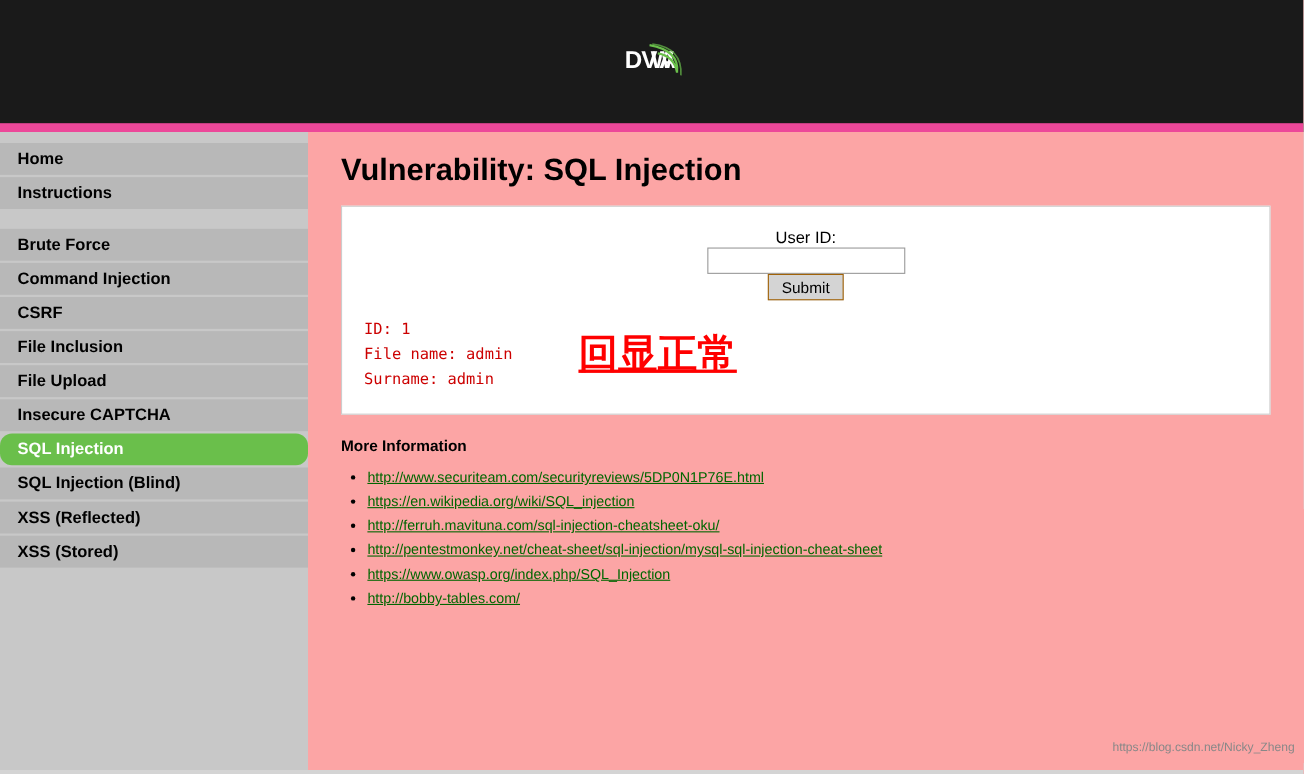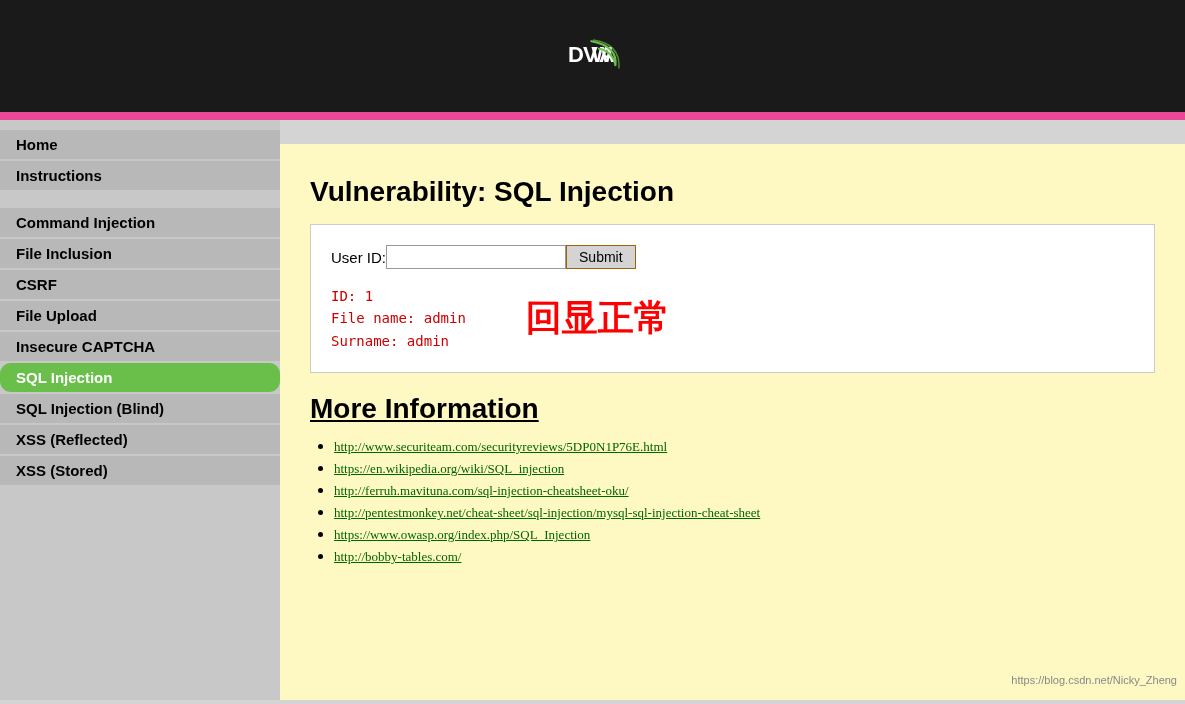--- a/index.html
+++ b/index.html
@@ -54,23 +54,22 @@
       color: white;
       border-radius: 11px;
     }
     .sidebar-divider {
       height: 10px;
     }
 
     
     #main {
       flex: 1;
-      background: #fef9c3;
-      padding: 32px 30px;
-      margin-top: 24px;
+      background: #fca5a5;
+      padding: 19px 30px;
     }
 
     .page-title {
       font-size: 28px;
       font-weight: bold;
       color: #000;
       margin-bottom: 16px;
     }
 
     
@@ -78,20 +77,21 @@
       background: white;
       border: 1px solid #ccc;
       padding: 20px;
       margin-bottom: 20px;
     }
     .form-row {
       display: flex;
       align-items: center;
       gap: 0;
       margin-bottom: 16px;
+      flex-direction: column;
     }
     .form-label {
       font-size: 15px;
       color: #000;
     }
     .form-input {
       width: 180px;
       height: 24px;
       border: 1px solid #999;
       padding: 2px 4px;
@@ -112,47 +112,47 @@
       font-size: 14px;
       line-height: 1.6;
     }
 
     .annotation-text {
       color: #ff0000;
       font-size: 36px;
       font-weight: bold;
       margin-left: 60px;
       font-family: serif;
+      text-decoration: underline;
     }
 
     .result-row {
       display: flex;
       align-items: center;
     }
 
     
     .section-title {
-      font-size: 28px;
+      font-size: 14px;
       font-weight: bold;
       color: #000;
       margin-bottom: 12px;
-      text-decoration: underline;
     }
     .links-list {
       list-style: disc;
       padding-left: 24px;
     }
     .links-list li {
       margin-bottom: 4px;
     }
     .links-list a {
       color: #006600;
       font-size: 13px;
       text-decoration: underline;
-      font-family: Liberation Serif, serif;
+      font-family: Liberation Sans, sans-serif;
     }
 
     
     .watermark {
       position: fixed;
       bottom: 18px;
       right: 8px;
       color: #888;
       font-size: 11px;
     }
@@ -175,23 +175,24 @@
 
 <div id="layout">
 
   <nav id="sidebar">
     <div class="sidebar-group">
       <a class="sidebar-item">Home</a>
       <a class="sidebar-item">Instructions</a>
     </div>
     <div class="sidebar-divider"></div>
     <div class="sidebar-group">
+      <a class="sidebar-item">Brute Force</a>
       <a class="sidebar-item">Command Injection</a>
+      <a class="sidebar-item">CSRF</a>
       <a class="sidebar-item">File Inclusion</a>
-      <a class="sidebar-item">CSRF</a>
       <a class="sidebar-item">File Upload</a>
       <a class="sidebar-item">Insecure CAPTCHA</a>
       <a class="sidebar-item active">SQL Injection</a>
       <a class="sidebar-item">SQL Injection (Blind)</a>
       <a class="sidebar-item">XSS (Reflected)</a>
       <a class="sidebar-item">XSS (Stored)</a>
     </div>
   </nav>
 
   <main id="main">

